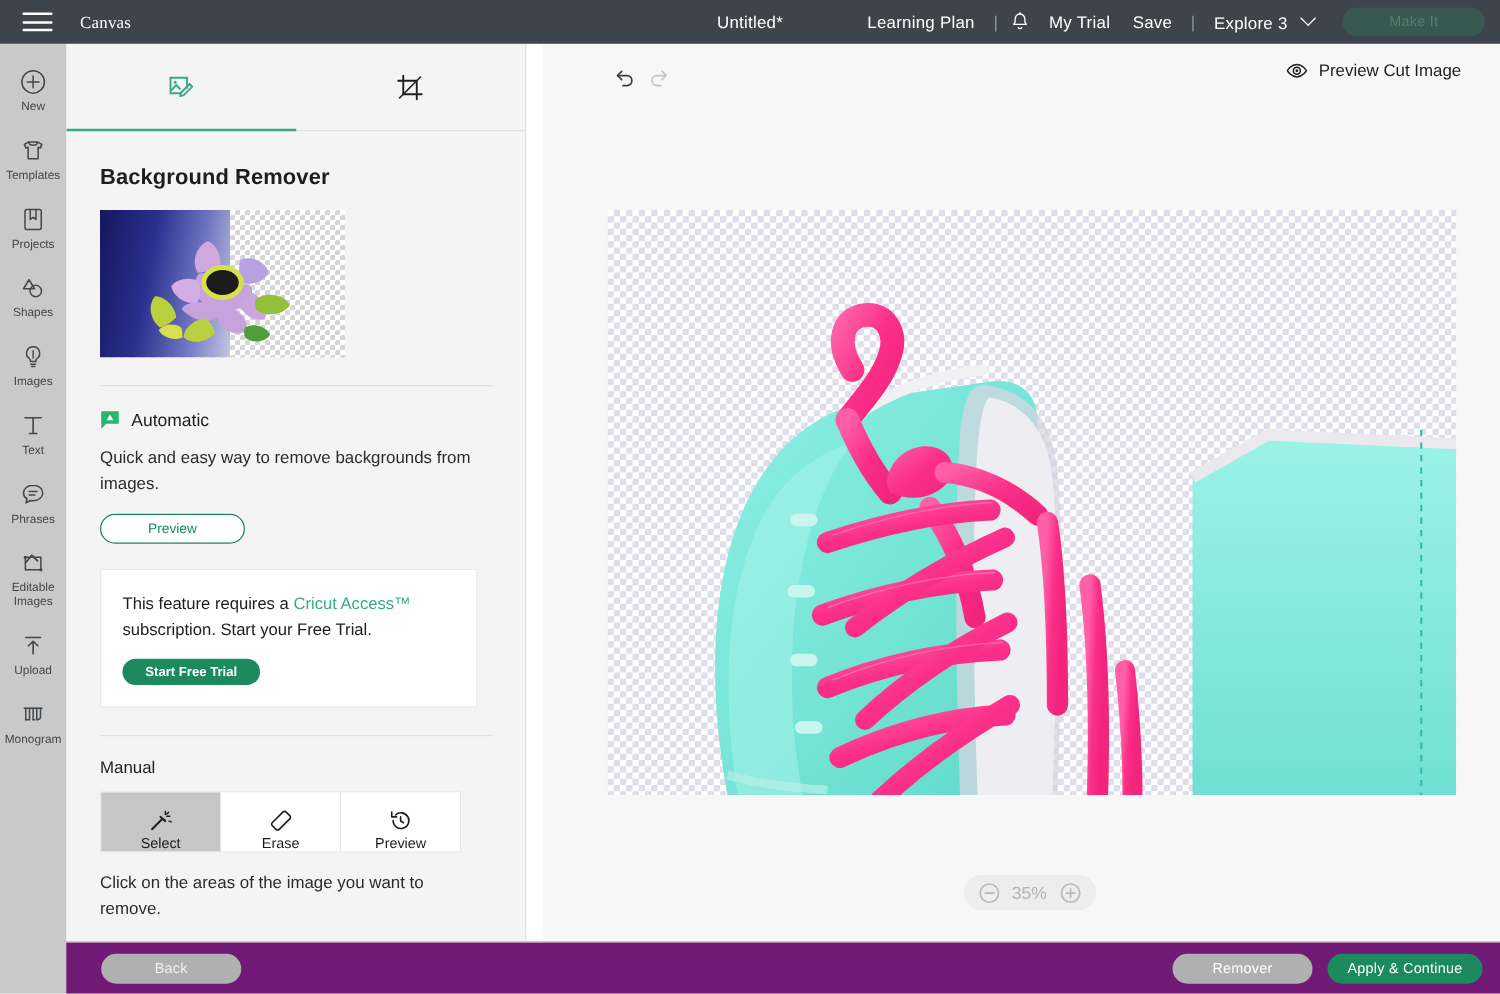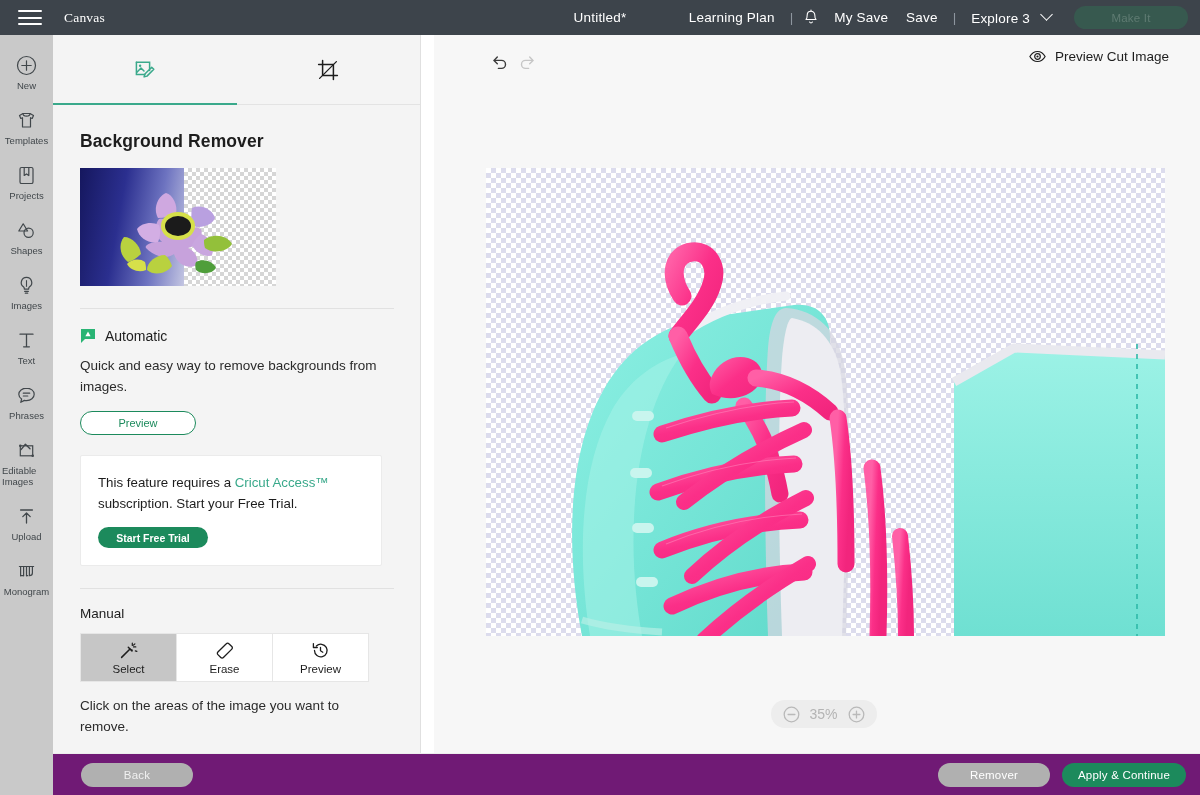--- a/index.html
+++ b/index.html
@@ -47,21 +47,21 @@
     position: absolute; top: 35px; left: 0; width: 53px; height: 760px;
     background: #c9c9c9; z-index: 30;
     padding-top: 10px;
   }
   .rail-item {
     width: 53px; padding: 9px 2px 9px; display: flex; flex-direction: column;
     align-items: center; gap: 4px; cursor: pointer; color: #3f4549;
   }
   .rail-ico { width: 22px; height: 22px; display: flex; align-items: center; justify-content: center; }
   .rail-ico svg { display: block; }
-  .rail-lbl { font-size: 9.5px; line-height: 11px; text-align: left; color: #41474b; }
+  .rail-lbl { font-size: 9.5px; line-height: 11px; text-align: center; color: #41474b; }
 
   
   .panel {
     position: absolute; top: 35px; left: 53px; width: 368px; height: 718px;
     background: #f4f4f4; border-right: 1px solid #e0e0e0;
     overflow: hidden; z-index: 20;
   }
   .tabs { height: 70px; display: flex; position: relative; background: #f4f4f4; }
   .tab { flex: 1; display: flex; align-items: center; justify-content: center; cursor: pointer; }
   .tab .tico { width: 26px; height: 26px; display: flex; align-items: center; justify-content: center; }
@@ -116,21 +116,21 @@
     font-family: "Liberation Sans", sans-serif; border: none;
   }
 
   .hr2 { height: 1px; background: #e1e1e1; margin: 22px 0 0 0; }
   .manual-lbl { font-size: 13.5px; color: #1d1d1d; margin-top: 17px; }
 
   .tool-grid { margin-top: 12px; width: 289px; height: 49px; display: flex;
     border: 1px solid #e6e6e6; background: #ffffff; }
   .tool {
     flex: 1; display: flex; flex-direction: column; align-items: center;
-    justify-content: center; gap: 3px; cursor: pointer;
+    justify-content: flex-end; gap: 3px; cursor: pointer;
     border-right: 1px solid #e6e6e6; background: #ffffff;
   }
   .tool:last-child { border-right: none; }
   .tool.active { background: #c6c6c6; }
   .tool-ico { width: 20px; height: 19px; display: flex; align-items: center; justify-content: center; }
   .tool-lbl { font-size: 11.5px; color: #1d1d1d; }
   .manual-hint { font-size: 13.5px; color: #2b2b2b; line-height: 21px; margin-top: 13px; max-width: 300px; }
 
   
   .canvas {
@@ -195,21 +195,21 @@
     <div class="tb-right">
       <span class="tb-link">Learning Plan</span>
       <span class="tb-sep">|</span>
       <span class="bell">
         <svg width="16" height="17" viewBox="0 0 16 17" fill="none">
           <path d="M8 2.2c-2.2 0-3.8 1.7-3.8 3.9 0 3.3-1.2 4.4-1.2 4.4h10s-1.2-1.1-1.2-4.4c0-2.2-1.6-3.9-3.8-3.9z" stroke="#ffffff" stroke-width="1.1" stroke-linejoin="round"></path>
           <path d="M6.6 13.1a1.6 1.6 0 0 0 2.8 0" stroke="#ffffff" stroke-width="1.1" stroke-linecap="round"></path>
           <path d="M8 1.1v1.1" stroke="#ffffff" stroke-width="1.1" stroke-linecap="round"></path>
         </svg>
       </span>
-      <span class="tb-link">My Save</span>
+      <span class="tb-link">My Trial</span>
       <span class="tb-link">Save</span>
       <span class="tb-sep">|</span>
       <span class="tb-link">
         <span>Explore 3</span>
         <span class="chev"></span>
       </span>
       <div class="makeit">Make It</div>
     </div>
   </div>
 

